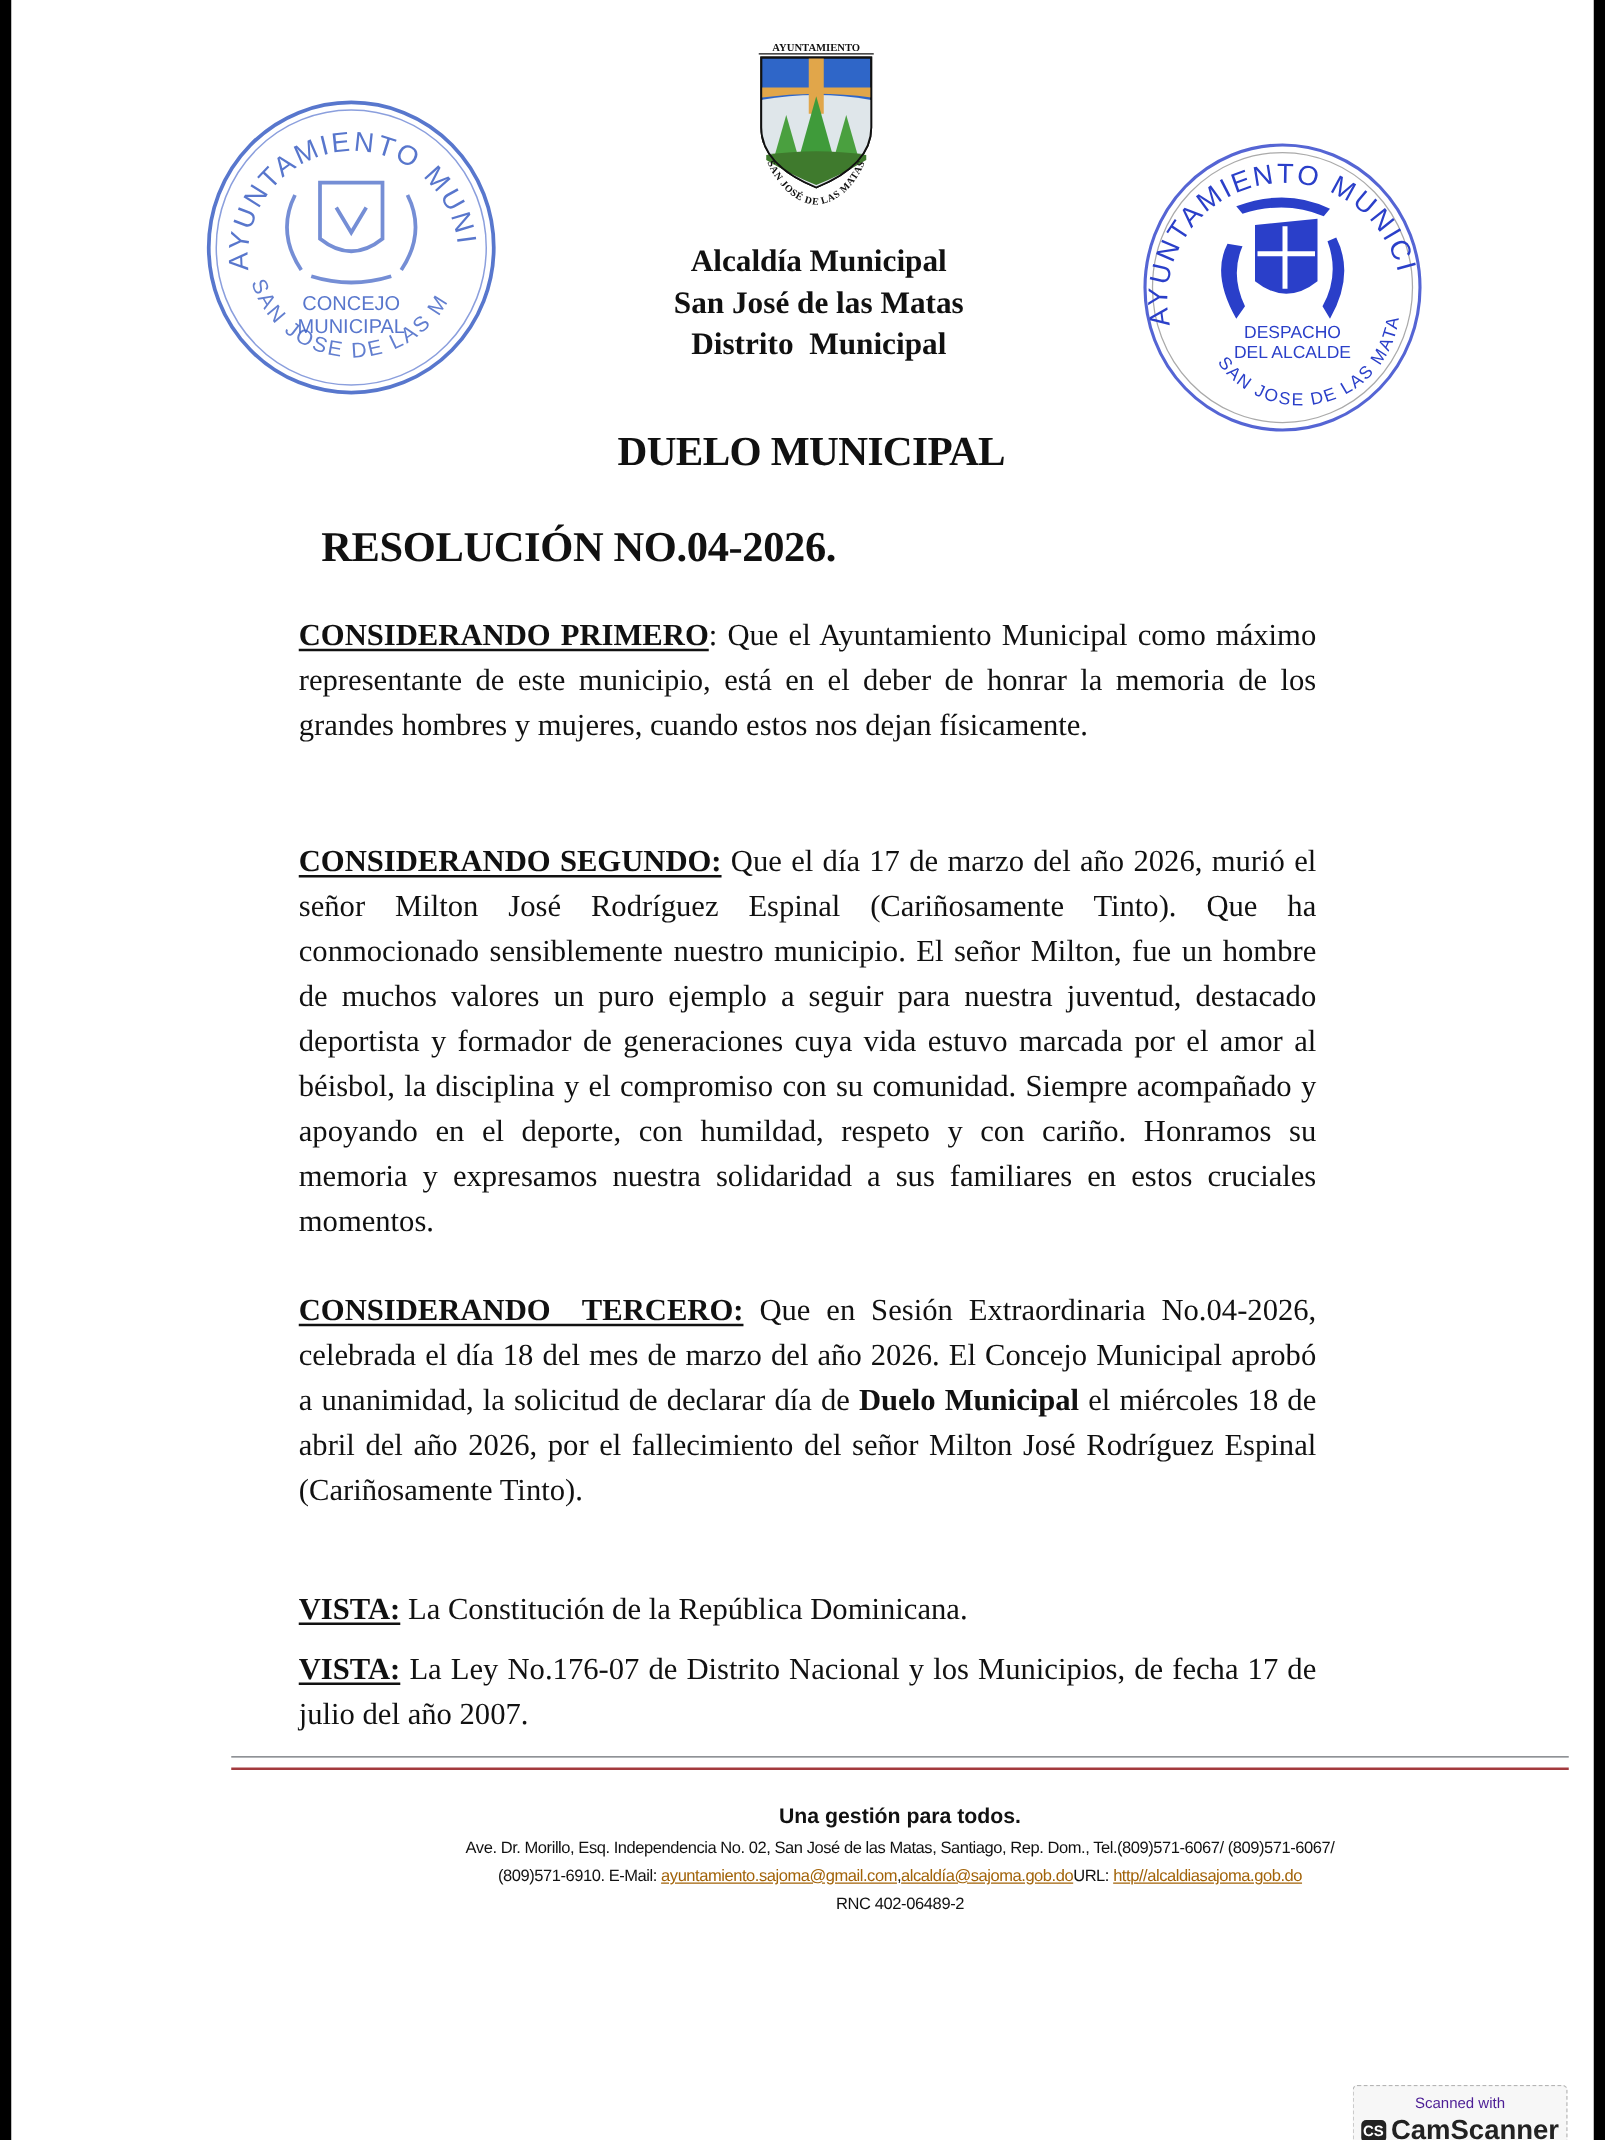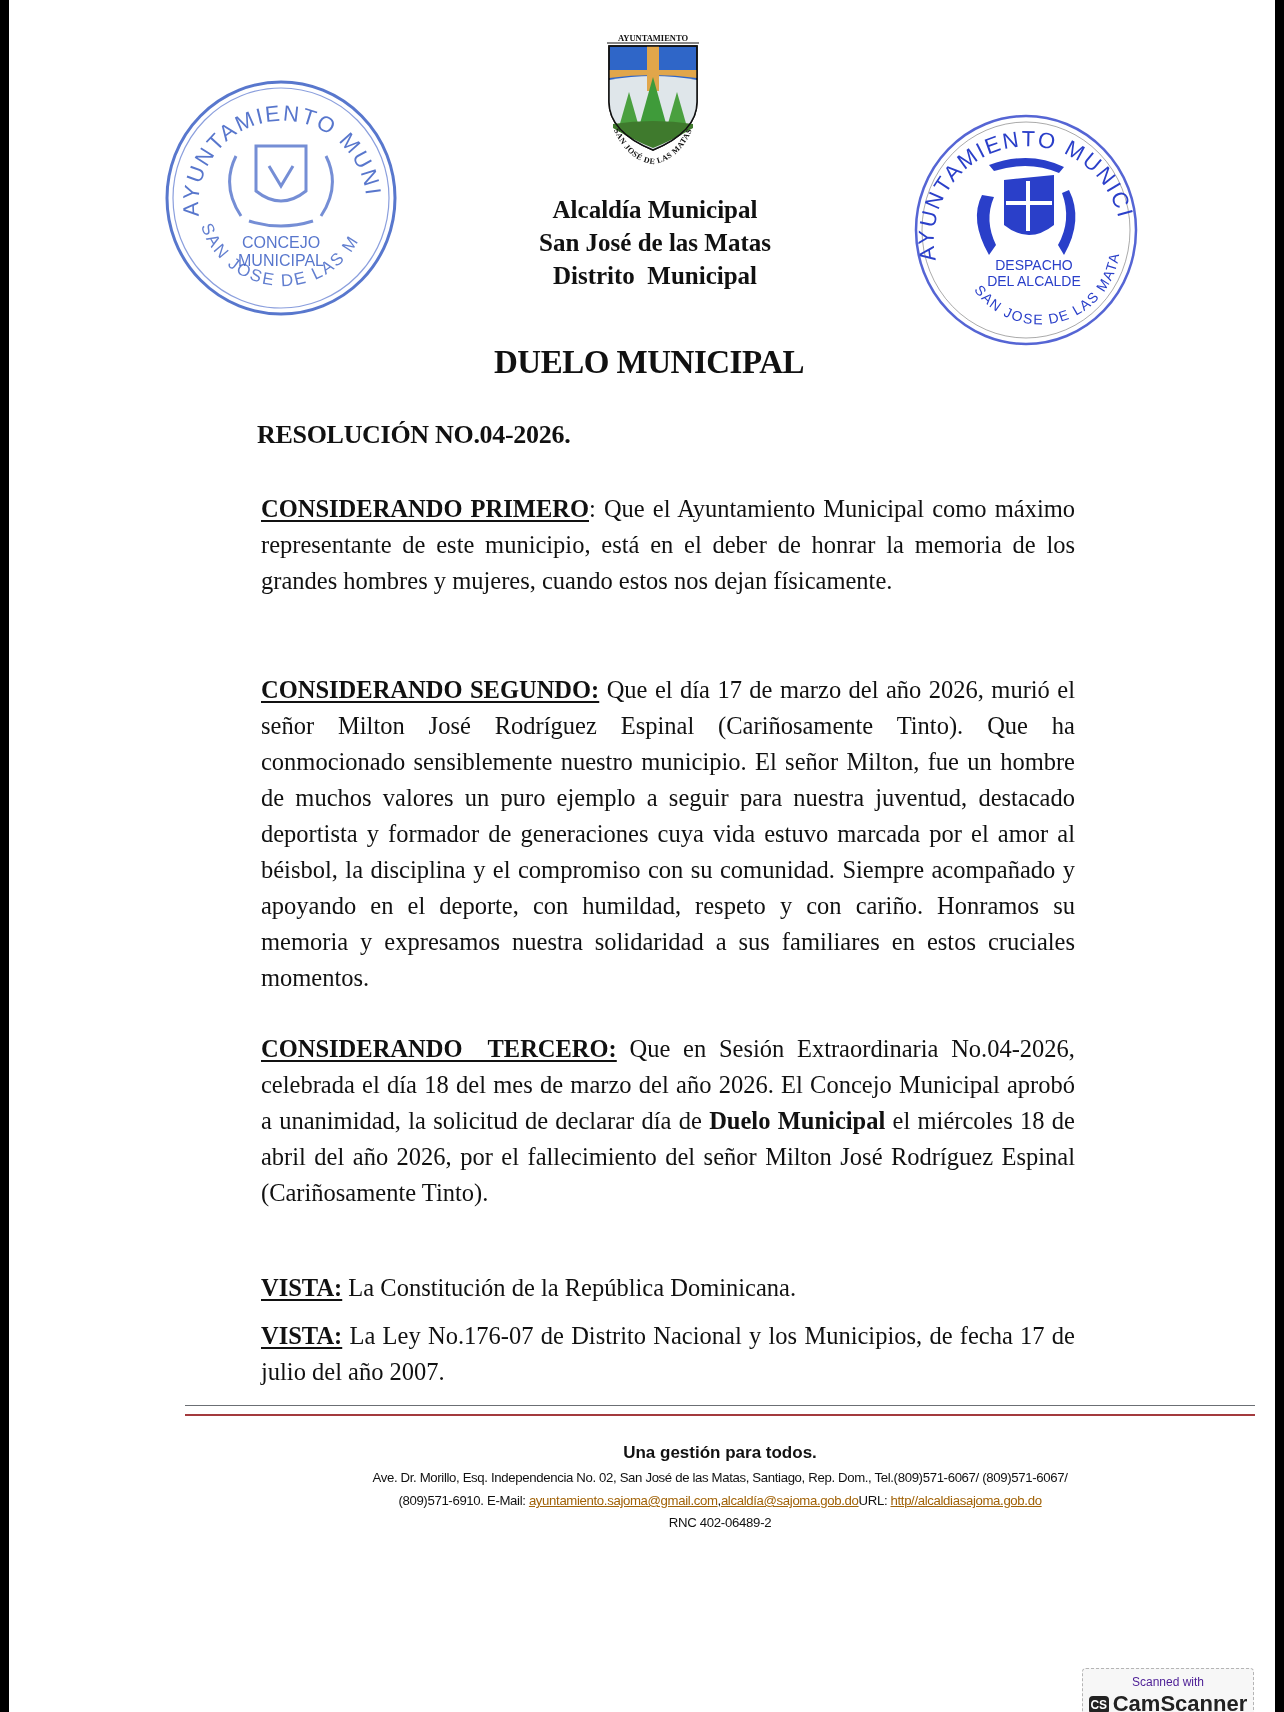--- a/index.html
+++ b/index.html
@@ -54,27 +54,27 @@
       font-weight: bold;
       font-size: 33px;
       color: #111;
       letter-spacing: -0.5px;
     }
     .resolution {
       position: absolute;
       left: 248px;
       top: 420px;
       font-weight: bold;
-      font-size: 26px;
+      font-size: 34px;
       color: #111;
       letter-spacing: -0.3px;
     }
     .body-text {
       position: absolute;
-      left: 252px;
+      left: 230px;
       width: 814px;
       font-size: 24.5px;
       line-height: 36px;
       color: #111;
       text-align: justify;
     }
     .body-text .lead {
       font-weight: bold;
       text-decoration: underline;
       text-decoration-thickness: 2px;

